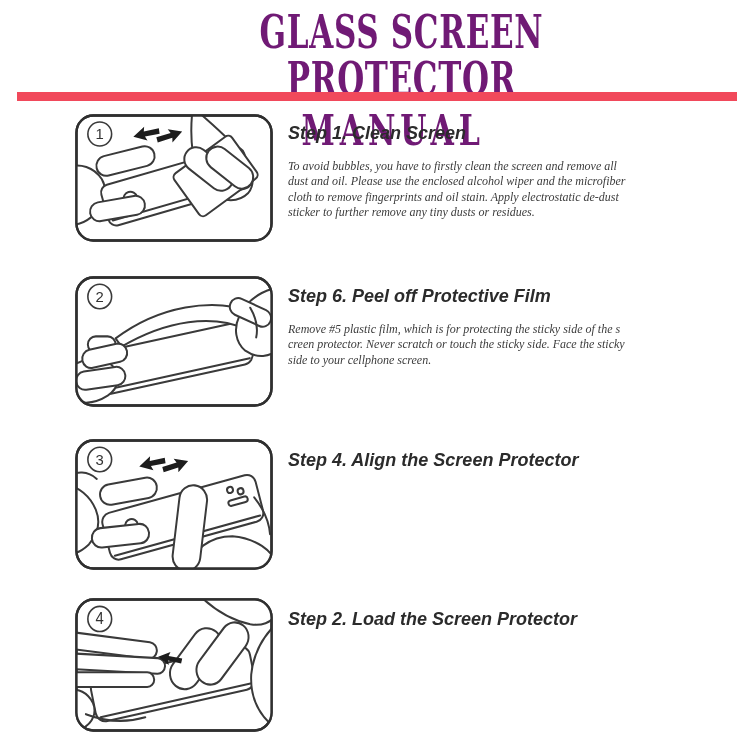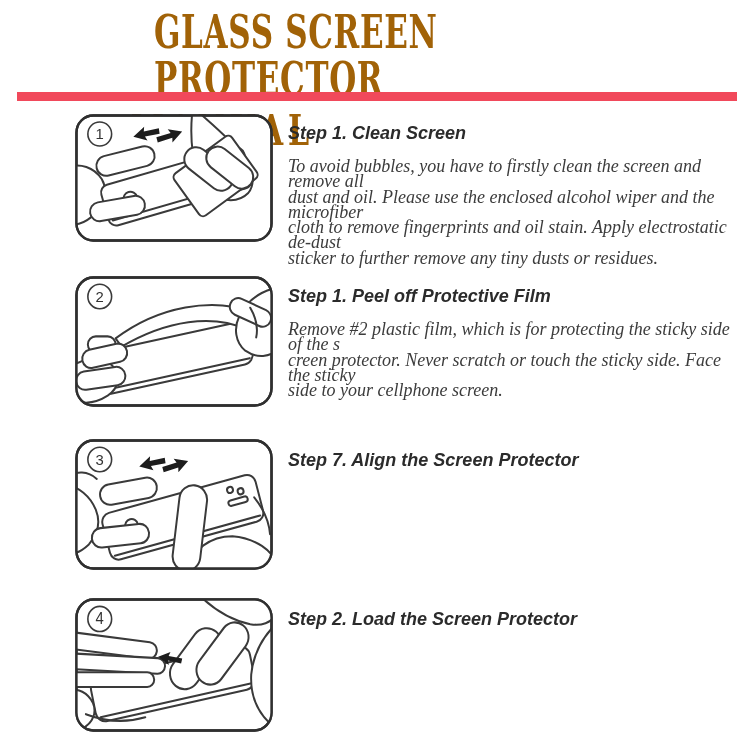--- a/index.html
+++ b/index.html
@@ -1,36 +1,36 @@
 <!DOCTYPE html>
 <html><head>
 <meta charset="utf-8">
 <style>
   html,body{margin:0;padding:0;background:#fff;}
   .page{position:relative;width:750px;height:750px;background:#fff;overflow:hidden;
         font-family:"Liberation Sans",sans-serif;}
 
   
-  .masthead{position:absolute;top:8px;left:0;width:750px;text-align:left;color:#a16207;}
+  .masthead{position:absolute;top:8px;left:0;width:750px;text-align:center;color:#701a75;}
   .title-line{display:block;font-family:"DejaVu Serif",serif;font-weight:bold;line-height:1;}
   .title-line-1{font-size:47px;letter-spacing:1px;transform:scaleX(.66) translateX(40px);}
   .title-line-2{font-size:43px;letter-spacing:7px;margin-top:7px;transform:scaleX(.70) translateX(26px);}
   .divider{position:absolute;top:92px;left:17px;width:720px;height:9px;}
 
   
   .step{position:absolute;left:0;width:750px;}
   .step-1{top:106px;} .step-2{top:269px;} .step-3{top:433px;} .step-4{top:592px;}
   .fig{position:absolute;left:74px;top:7px;width:200px;}
   .step-1 .fig{top:7px;height:130px;} .step-2 .fig{top:6px;height:133px;}
   .step-3 .fig{top:5px;height:133px;} .step-4 .fig{top:5px;height:136px;}
   .fig svg{width:100%;height:100%;display:block;}
   .stxt{position:absolute;left:288px;top:14px;width:452px;font-style:italic;}
   .shead{font-size:18px;font-weight:bold;color:#2b2b2b;line-height:26px;margin:0;
          font-family:"Liberation Sans",sans-serif;}
-  .sbody{font-family:"Liberation Serif",serif;font-size:18px;line-height:15.3px;
+  .sbody{font-family:"Liberation Serif",serif;font-size:12px;line-height:15.3px;
          color:#3c3c3c;margin:13px 0 0 0;white-space:pre-line;}
 
   
   .figart .frame{fill:#fff;stroke:#2f2f2f;stroke-width:2.4;}
   .figart .frame2{fill:none;stroke:#2f2f2f;stroke-width:2.4;}
   .figart .art path,.figart .art rect,.figart .art circle{
       fill:#fff;stroke:#3a3a3a;stroke-width:2;stroke-linejoin:round;stroke-linecap:round;}
   .figart .art .ln{fill:none;}
   .figart .numc{fill:#fff;stroke:#3a3a3a;stroke-width:1.6;}
   .figart text{fill:#333;stroke:none;font:400 15px "Liberation Sans",sans-serif;text-anchor:middle;}
@@ -114,22 +114,22 @@
           <path d="M-6 92 C6 82 24 78 38 88 C48 97 46 110 34 118 C18 128 2 126 -6 118 Z"></path>
           <rect x="8" y="70" width="46" height="18" rx="9" transform="rotate(-12 31 79)"></rect>
           <rect x="2" y="92" width="50" height="18" rx="9" transform="rotate(-8 27 101)"></rect>
         </g>
         <rect class="frame2" x="2.5" y="2.5" width="197" height="125" rx="17"></rect>
         <circle class="numc" cx="26" cy="21" r="12"></circle>
         <text x="26" y="26">2</text>
       </svg>
     </div>
     <div class="stxt">
-      <h2 class="shead">Step 1. Peel off Protective Film</h2>
-      <p class="sbody">Remove #2 plastic film, which is for protecting the sticky side of the s
+      <h2 class="shead">Step 6. Peel off Protective Film</h2>
+      <p class="sbody">Remove #5 plastic film, which is for protecting the sticky side of the s
 creen protector. Never scratch or touch the sticky side. Face the sticky
 side to your cellphone screen.</p>
     </div>
   </section>
 
   <section class="step step-3">
     <div class="fig">
       <svg class="figart" viewBox="0 0 202 130" preserveAspectRatio="none">
         <defs>
             <clipPath id="c3">
@@ -155,21 +155,21 @@
           <path class="ln" d="M182 58 C192 70 197 82 198 94"></path>
           <use href="#blk-arrow" fill="#1d1d1d" transform="translate(64 20) rotate(-14)"></use>
           <use href="#blk-arrow" fill="#1d1d1d" transform="translate(118 30) rotate(160)"></use>
         </g>
         <rect class="frame2" x="2.5" y="2.5" width="197" height="125" rx="17"></rect>
         <circle class="numc" cx="26" cy="21" r="12"></circle>
         <text x="26" y="26">3</text>
       </svg>
     </div>
     <div class="stxt">
-      <h2 class="shead">Step 7. Align the Screen Protector</h2>
+      <h2 class="shead">Step 4. Align the Screen Protector</h2>
     </div>
   </section>
 
   <section class="step step-4">
     <div class="fig">
       <svg class="figart" viewBox="0 0 202 130" preserveAspectRatio="none">
         <defs>
             <clipPath id="c4">
               <rect x="2.5" y="2.5" width="197" height="125" rx="17"></rect>
             </clipPath>

